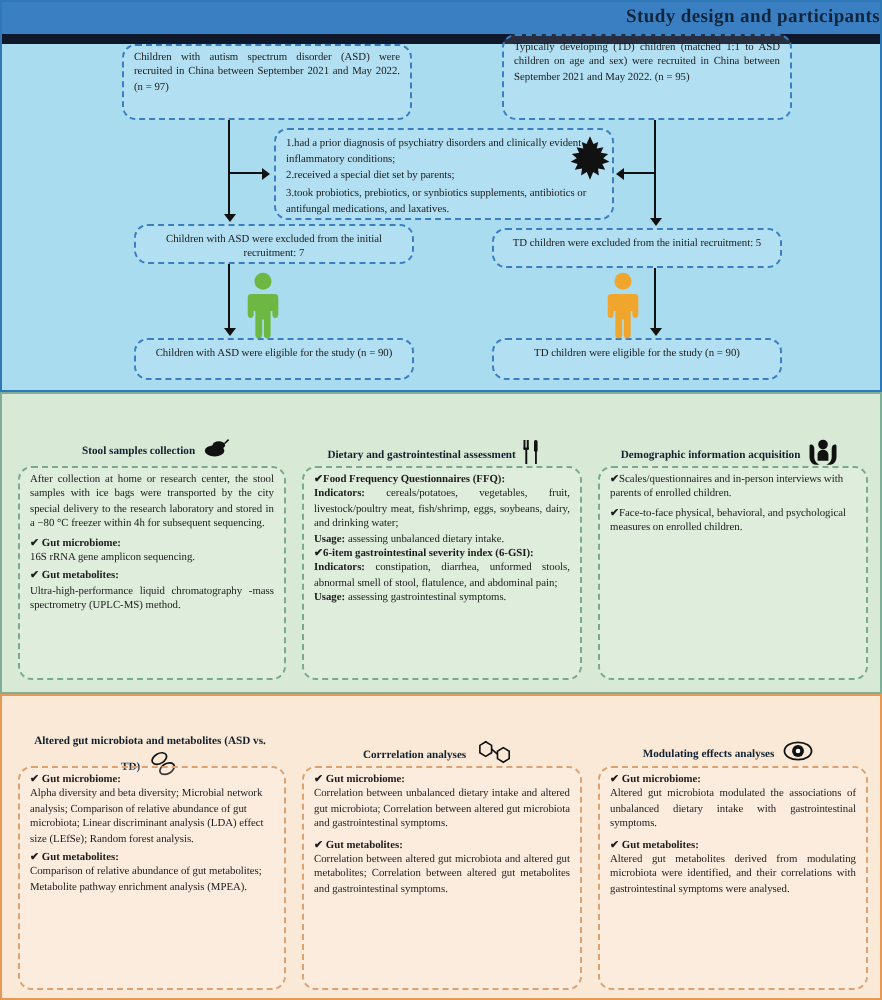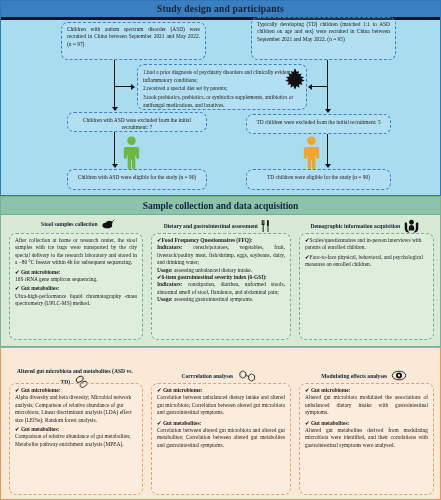--- a/index.html
+++ b/index.html
@@ -7,22 +7,22 @@
     width:441px;height:500px;overflow:hidden;
     font-family:"Liberation Serif", serif;
     background:#ffffff;
     -webkit-font-smoothing:antialiased;
   }
   .page{position:relative;width:441px;height:500px;}
 
   
   .sec1{position:absolute;left:0;top:0;width:441px;height:196px;background:#aadcf0;
         border:1px solid #2f78b8;box-sizing:border-box;}
-  .sec1 .bar{height:16px;background:#3a7fc1;border-bottom:3px solid #0f172a;
-        display:flex;align-items:center;justify-content:center;}
+  .sec1 .bar{height:16px;background:#3a7fc1;border-bottom:5px solid #0f172a;
+        display:flex;align-items:center;justify-content:flex-end;}
   .sec1 .bar .t{font-size:9.5px;font-weight:bold;color:#10243a;letter-spacing:.2px;}
 
   
   .sec2{position:absolute;left:0;top:196px;width:441px;height:151px;background:#d8ead6;
         border:1px solid #7fae96;box-sizing:border-box;}
   .sec2 .bar{height:17px;background:#8dc3ad;border-bottom:1px solid #6fae97;
         display:flex;align-items:center;justify-content:center;}
   .sec2 .bar .t{font-size:9.5px;font-weight:bold;color:#10243a;}
 
   
@@ -129,23 +129,20 @@
     </div>
     <div class="person" style="left:300px;top:135px;">
       <svg width="21" height="34" viewBox="0 0 24 40">
         <circle cx="12" cy="5.5" r="5" fill="#f0a52c"></circle>
         <path fill="#f0a52c" d="M5 13h14c1.2 0 2 .9 2 2v10c0 1.1-.8 2-1.8 2s-1.7-.9-1.7-2v-2h-1v14c0 1.2-.9 2-2 2s-2-.8-2-2v-9h-1v9c0 1.2-.9 2-2 2s-2-.8-2-2V23H6.5v2c0 1.1-.8 2-1.8 2S3 26.1 3 25V15c0-1.1.8-2 2-2z"></path>
       </svg>
     </div>
   </div>
 
   <div class="sec2">
-    <div class="bar">
-      <span class="t">Sample collection and data acquisition</span>
-    </div>
 
     <div class="colhead" style="left:12px;top:22px;width:130px;">
       <span>Stool samples collection</span>
       <span class="ic">
         <svg width="14" height="10" viewBox="0 0 20 14">
             <ellipse cx="9" cy="9" rx="7" ry="4" fill="#111"></ellipse>
             <ellipse cx="12" cy="5" rx="4.5" ry="2.8" fill="#111"></ellipse>
             <path d="M16 4 L19 1" stroke="#111" stroke-width="1.1" fill="none"></path>
           </svg>
       </span>

